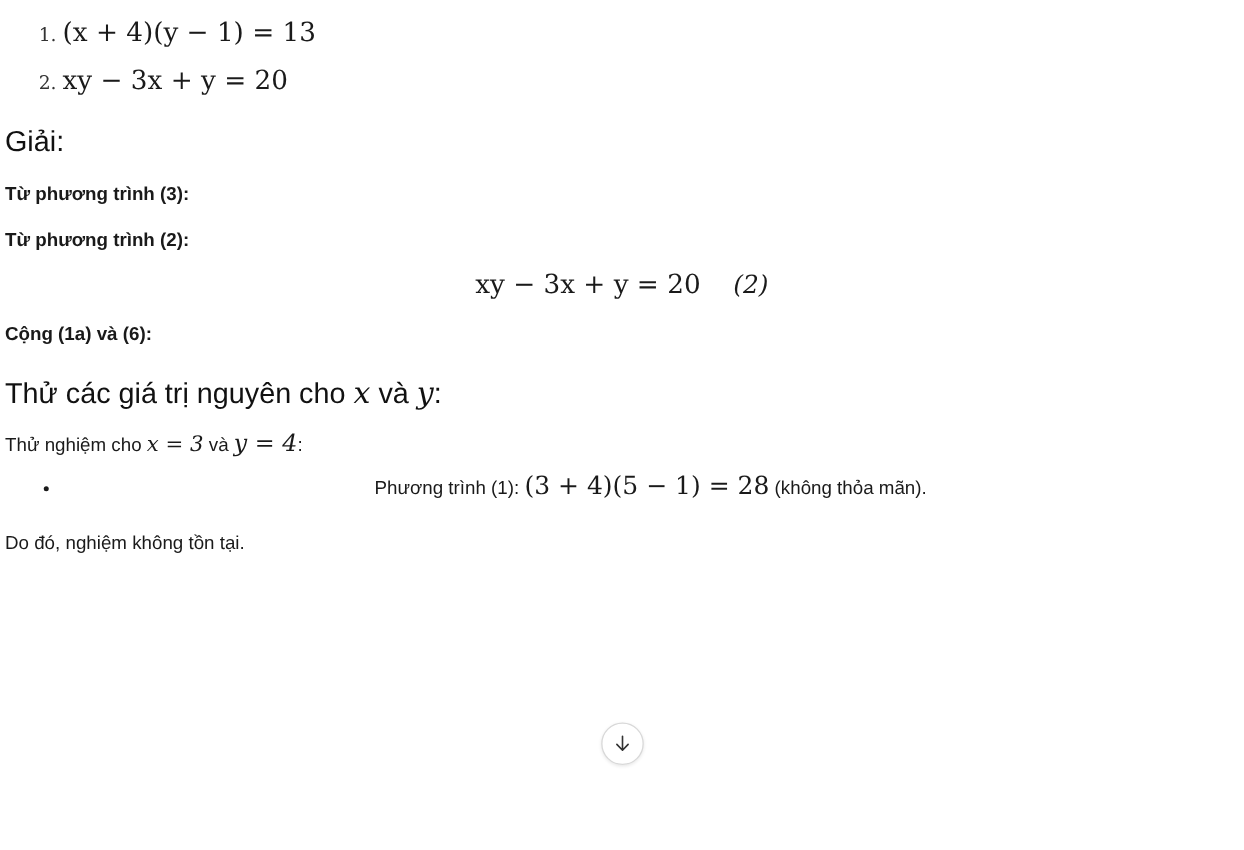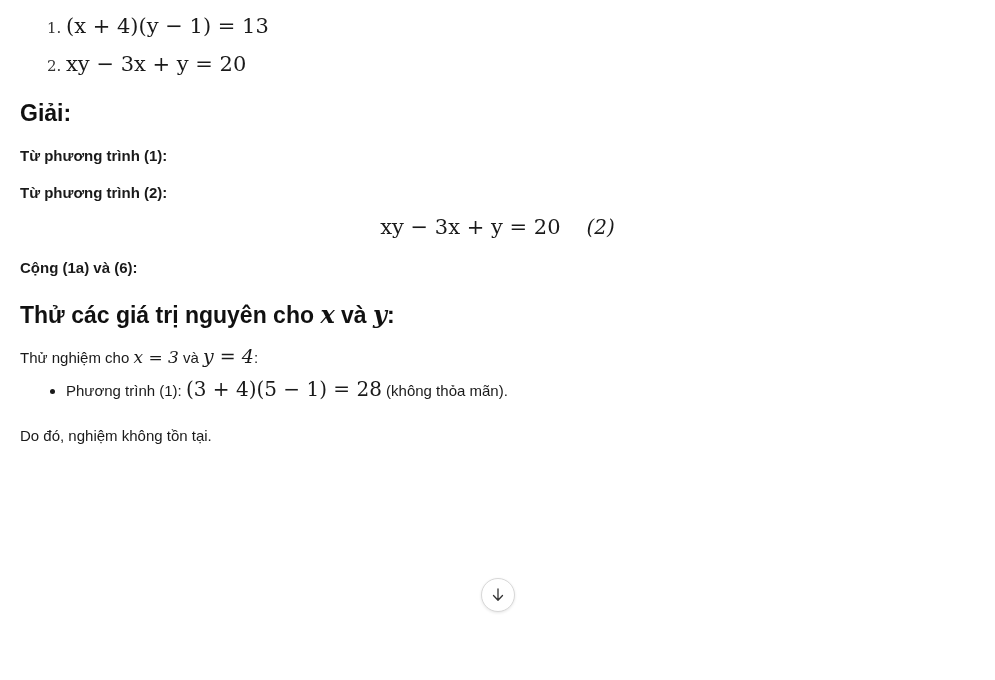--- a/index.html
+++ b/index.html
@@ -9,21 +9,21 @@
   }
   body {
     width: 995px;
     height: 680px;
     font-family: "Liberation Sans", sans-serif;
     color: #1a1a1a;
     overflow: hidden;
     position: relative;
   }
   .page {
-    padding: 0 20px;
+    padding: 0 4px;
     box-sizing: border-box;
     width: 995px;
     height: 644px;
     position: relative;
   }
   .mathline {
     font-family: "DejaVu Serif", "Liberation Serif", serif;
     font-size: 21px;
     text-align: center;
     margin: 14px 0 10px 0;
@@ -45,41 +45,42 @@
     font-family: "DejaVu Serif", "Liberation Serif", serif;
     font-size: 21px;
     color: #1a1a1a;
   }
   .inline-math { font-family: "DejaVu Serif", "Liberation Serif", serif; }
   .inline-math .var { font-style: italic; }
 
   h2.section {
     font-family: "Liberation Sans", sans-serif;
     font-size: 23px;
-    font-weight: bold;
+    font-weight: normal;
     margin: 24px 0 16px 0;
     color: #111;
   }
   h3.subhead {
     font-family: "Liberation Sans", sans-serif;
     font-size: 15px;
     font-weight: bold;
     margin: 20px 0 6px 0;
     color: #1a1a1a;
   }
   p.para {
     font-family: "Liberation Sans", sans-serif;
     font-size: 15px;
     margin: 16px 0 8px 0;
     color: #1a1a1a;
   }
   ul.bullets {
     margin: 10px 0 0 0;
     padding-left: 46px;
     list-style-type: disc;
+    text-align: center;
   }
   ul.bullets li {
     font-family: "Liberation Sans", sans-serif;
     font-size: 15px;
     margin-bottom: 6px;
     color: #1a1a1a;
   }
   .big-head {
     font-size: 23px;
     font-weight: bold;
@@ -125,21 +126,21 @@
     <li>
       <span class="inline-math">(x + 4)(y − 1) = 13</span>
     </li>
     <li>
       <span class="inline-math">xy − 3x + y = 20</span>
     </li>
   </ol>
 
   <h2 class="section">Giải:</h2>
 
-  <h3 class="subhead">Từ phương trình (1):</h3>
+  <h3 class="subhead">Từ phương trình (3):</h3>
 
 
   <h3 class="subhead">Từ phương trình (2):</h3>
 
   <div class="mathline">
     <span>xy − 3x + y = 20</span><span class="tag">(2)</span>
   </div>
 
   <h3 class="subhead">Cộng (1a) và (6):</h3>
 

